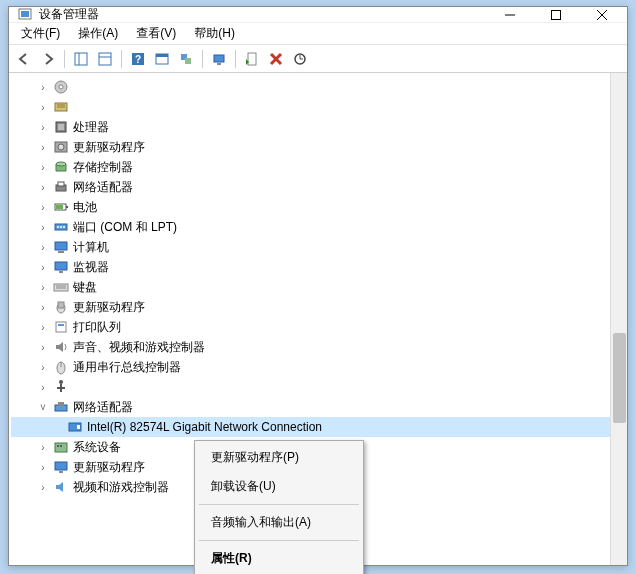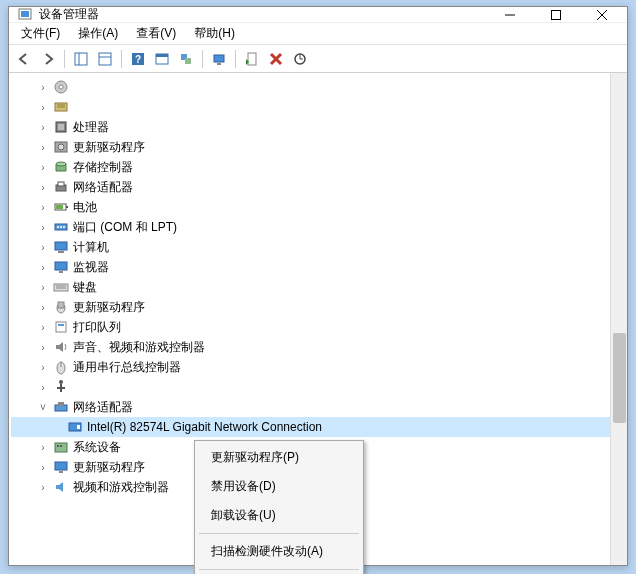--- a/index.html
+++ b/index.html
@@ -424,19 +424,18 @@
         </span>
         <span class="label">视频和游戏控制器</span>
       </div>
       <div class="tree-scroll"></div>
   </div>
 
 </div>
 
 <div class="context-menu">
   <div class="ctx-item">更新驱动程序(P)</div>
-  <div class="ctx-item">禁用设备(D)</div>
   <div class="ctx-item">卸载设备(U)</div>
   <div class="ctx-sep"></div>
-  <div class="ctx-item">扫描检测硬件改动(A)</div>
+  <div class="ctx-item">音频输入和输出(A)</div>
   <div class="ctx-sep"></div>
   <div class="ctx-item bold">属性(R)</div>
 </div>
 
 </body></html>

